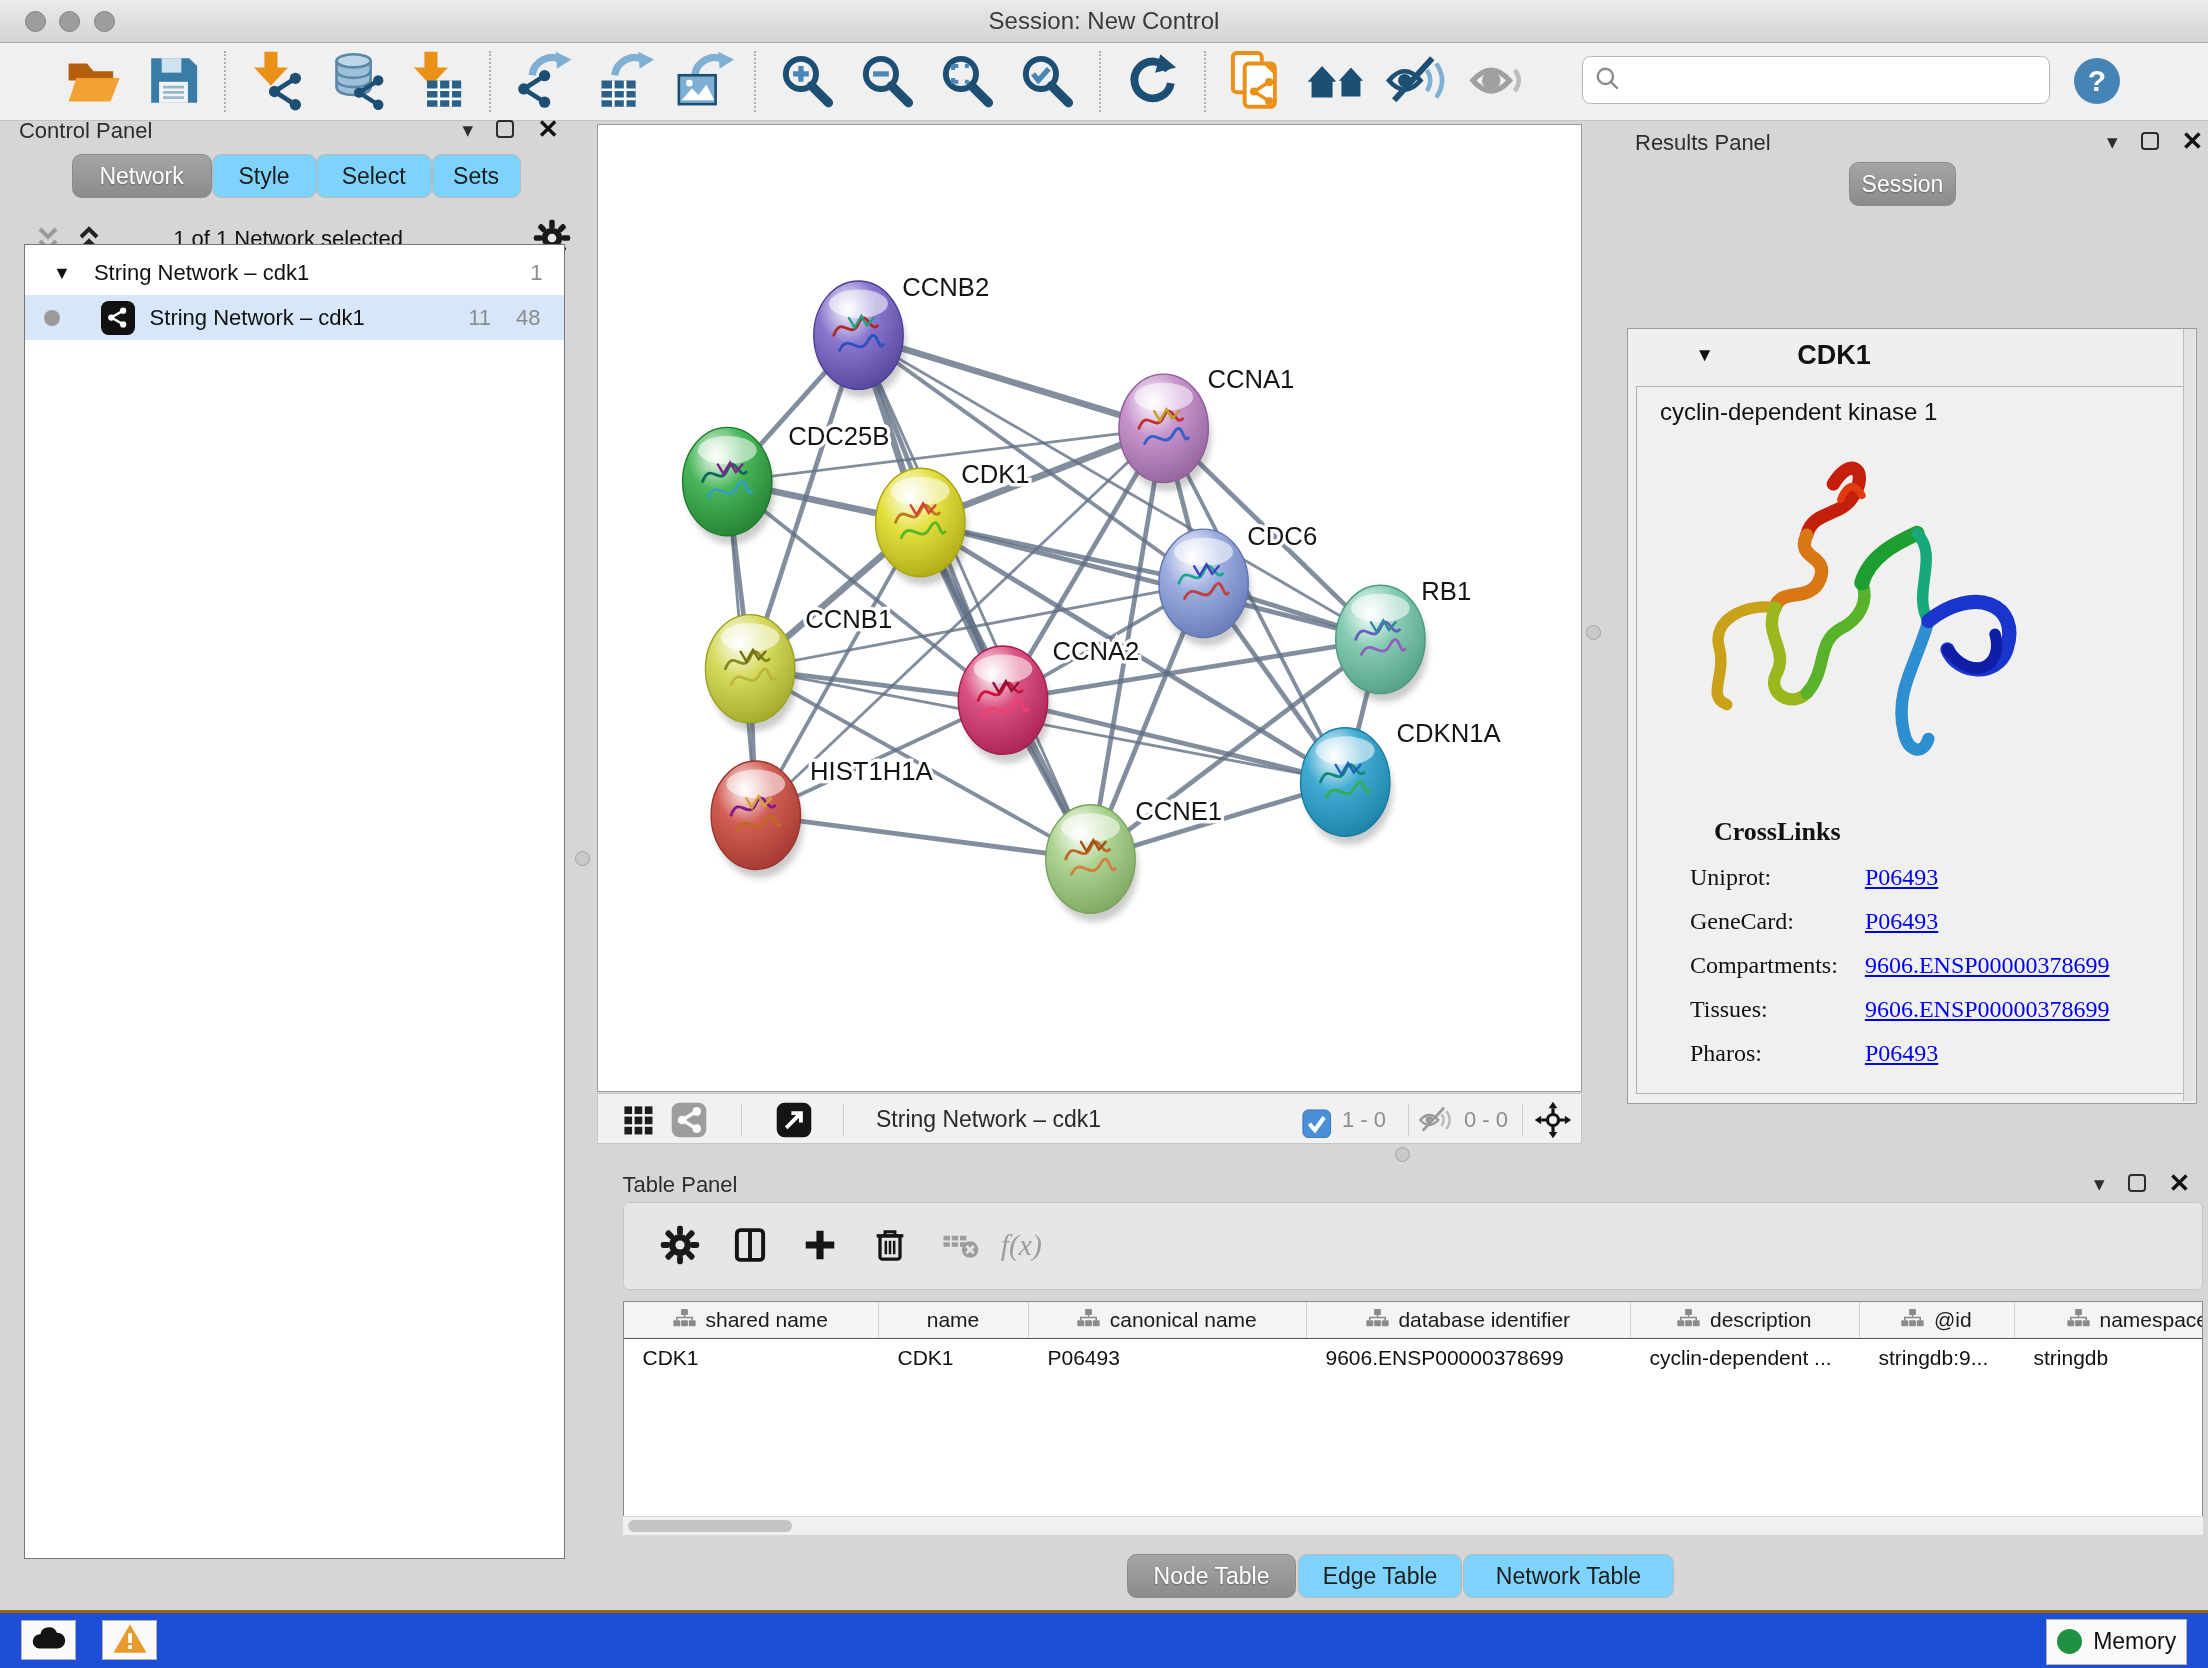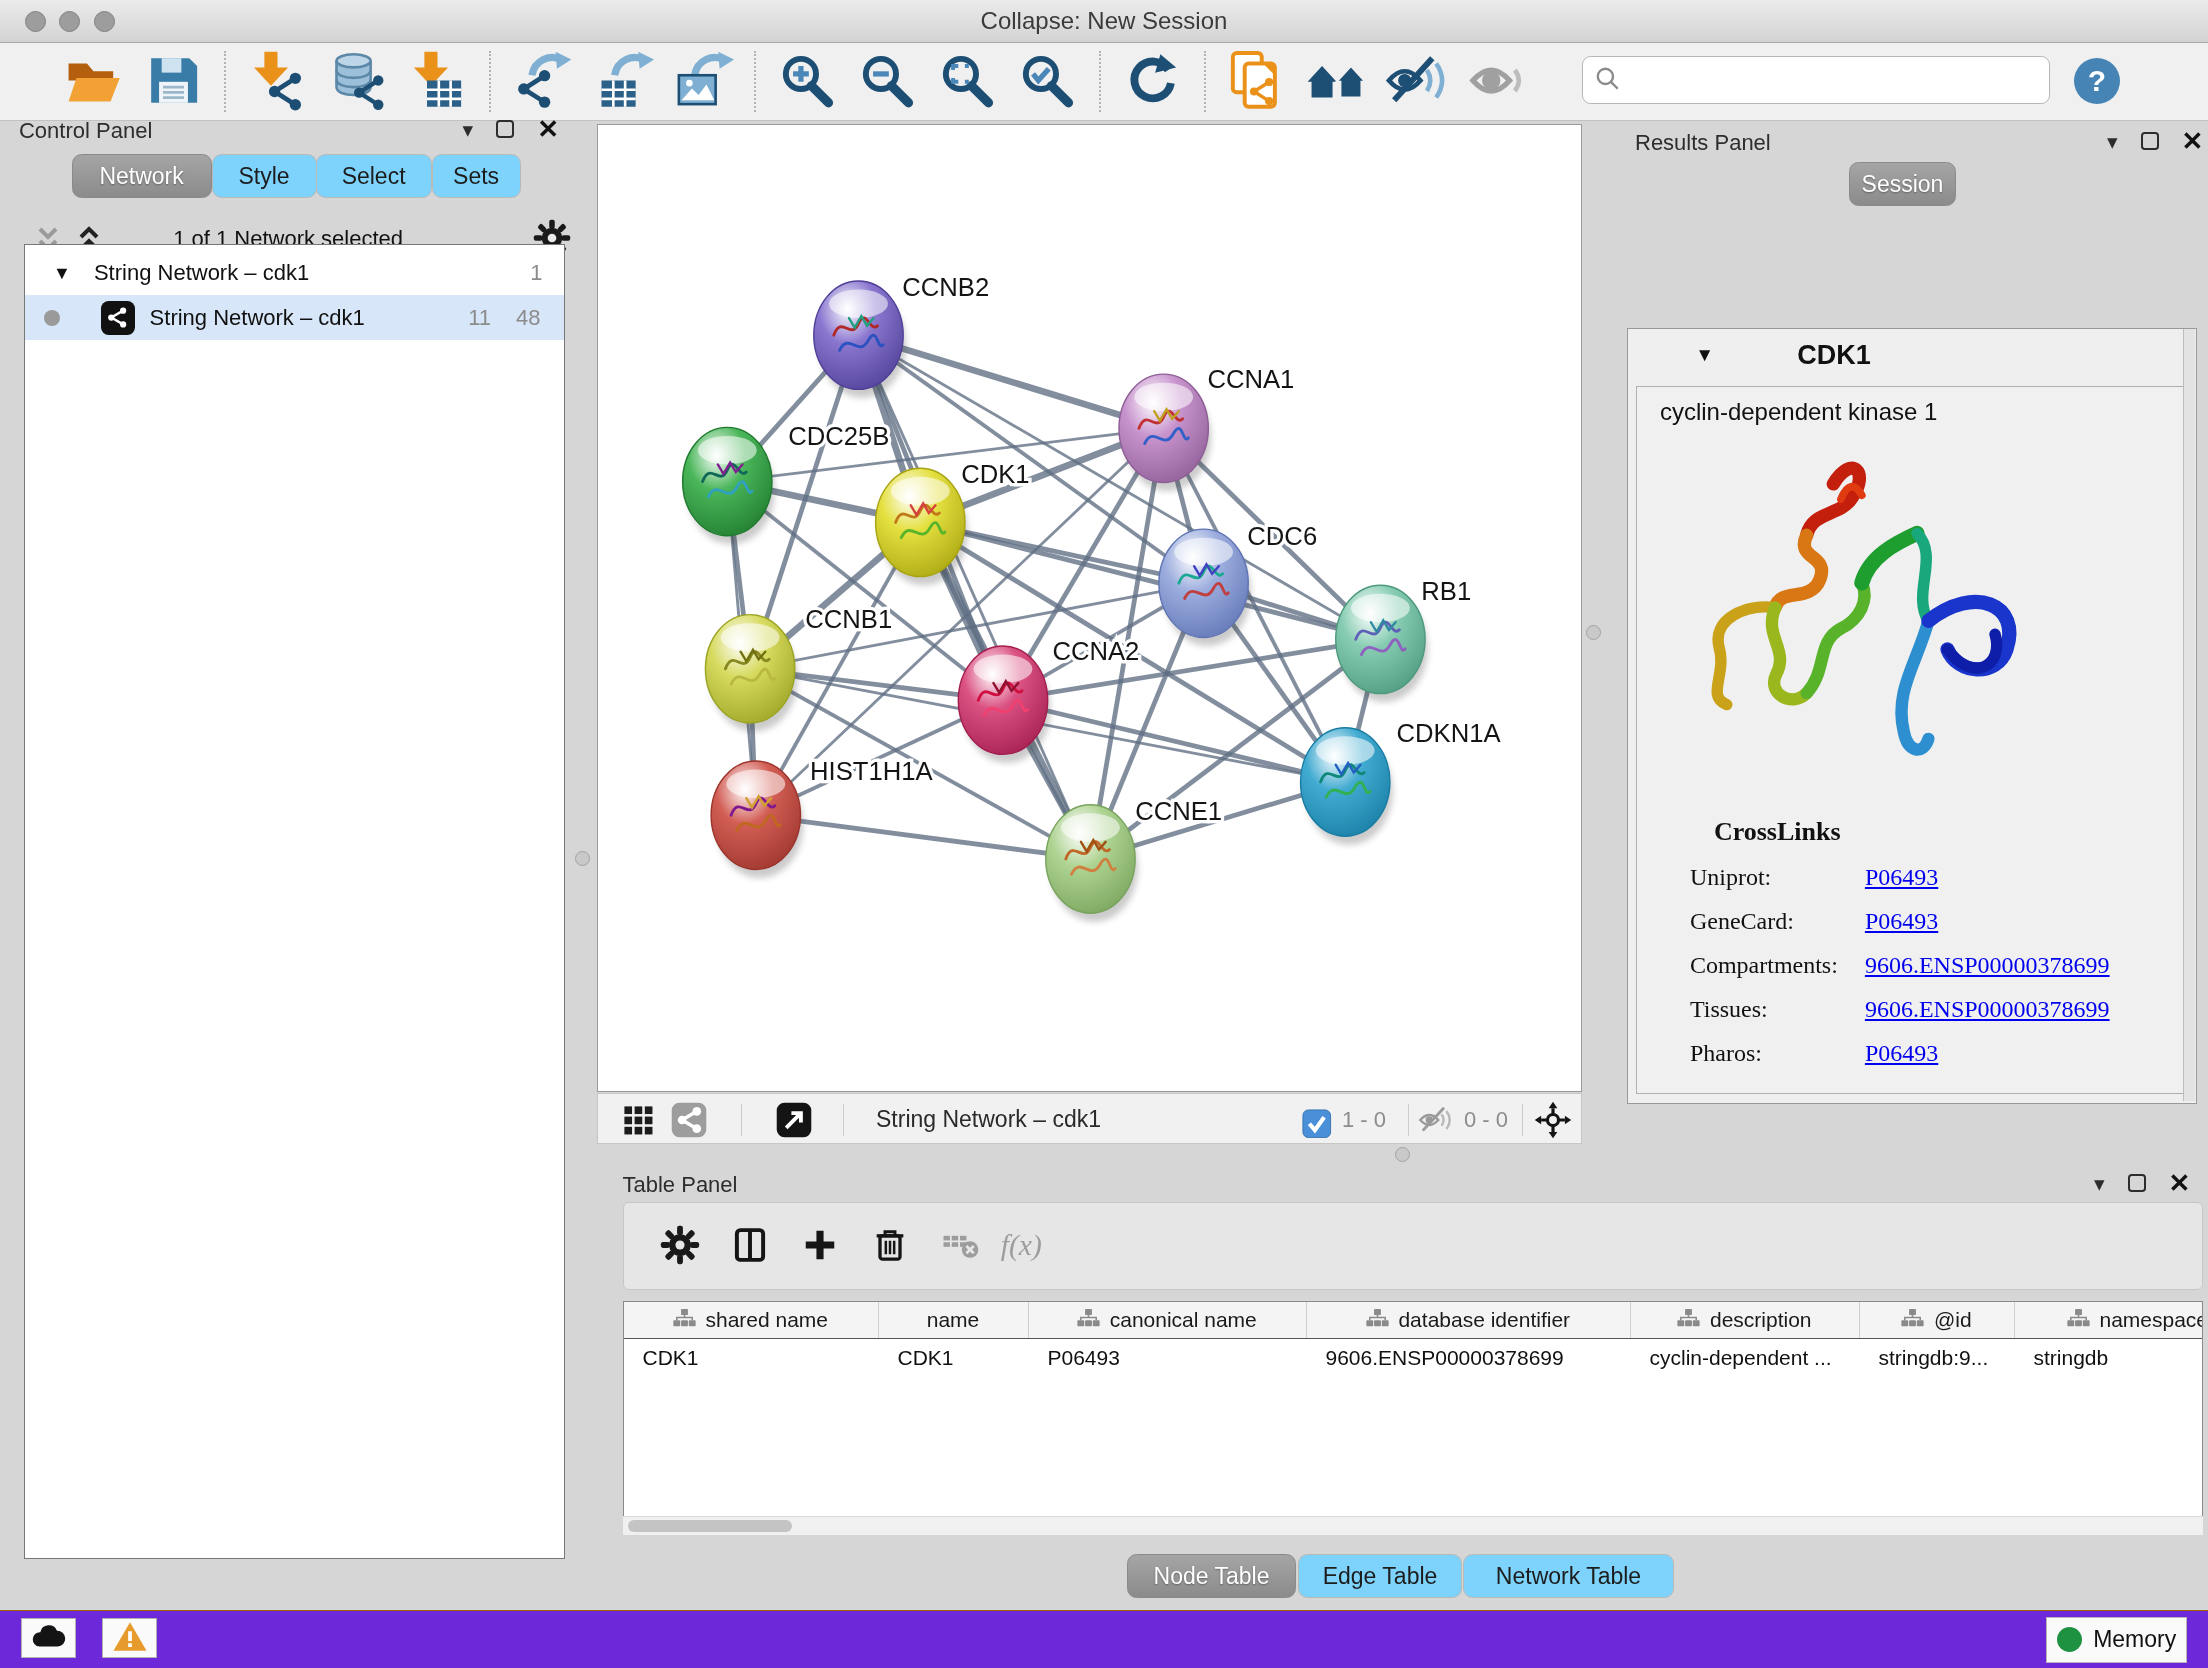--- a/index.html
+++ b/index.html
@@ -63,37 +63,37 @@
   .tp-tbtn{width:70px;height:67px;display:flex;align-items:center;justify-content:center;}
   .tbl{position:absolute;left:9.5px;top:133px;width:1580px;height:234px;background:#fff;border:1.9px solid #8a8a8a;box-sizing:border-box;overflow:hidden;}
   .tbl-head{display:flex;height:36px;background:#f4f4f4;border-bottom:1.9px solid #555;}
   .th{display:flex;align-items:center;justify-content:center;gap:9.5px;font-size:21px;color:#1a1a1a;
     border-right:1px solid #cfcfcf;box-sizing:border-box;flex:0 0 auto;overflow:hidden;white-space:nowrap;}
   .tbl-row{display:flex;height:38px;}
   .td{font-size:21px;color:#111;display:flex;align-items:center;padding-left:19px;box-sizing:border-box;flex:0 0 auto;overflow:hidden;white-space:nowrap;}
   .hscroll{position:absolute;left:9.5px;top:348px;width:1580px;height:19px;background:#f0f0f0;border-top:1px solid #d8d8d8;box-sizing:border-box;}
   .hthumb{position:absolute;left:5.7px;top:2.9px;width:164px;height:12.4px;border-radius:6.7px;background:#c4c4c4;}
   
-  .status-bar{position:absolute;left:0;top:1610px;width:2208px;height:58px;background:#6d28d9;border-top:1px solid #a16207;box-sizing:border-box;}
+  .status-bar{position:absolute;left:0;top:1610px;width:2208px;height:58px;background:#1d4ed8;border-top:3px solid #a16207;box-sizing:border-box;}
   .sq-btn{position:absolute;top:6.7px;width:55px;height:40px;background:#fafafa;border:1.9px solid #b0b0b0;
     box-sizing:border-box;display:flex;align-items:center;justify-content:center;}
   .memory-btn{position:absolute;right:21px;top:5.7px;width:141px;height:46px;background:#fafafa;border:1.9px solid #b6b6b6;
     box-sizing:border-box;display:flex;align-items:center;justify-content:center;gap:11.4px;font-size:23px;color:#111;}
   .memdot{width:25px;height:25px;border-radius:50%;background:#1f9242;}
 </style>
 </head>
 <body>
 
 <div class="titlebar">
   <div class="traffic">
     <span></span>
     <span></span>
     <span></span>
   </div>
-  <div class="win-title">Collapse: New Session</div>
+  <div class="win-title">Session: New Control</div>
 </div>
 
 <div class="toolbar" id="main-toolbar">
   <div class="searchbox">
     <span>
       <svg viewBox="0 0 30 30" width="28.5" height="28.5">
           <circle cx="12" cy="12" r="8" fill="none" stroke="#8a8a8a" stroke-width="2.5"></circle>
           <path d="M18 18 L25 25" stroke="#8a8a8a" stroke-width="2.5"></path>
         </svg>
     </span>

